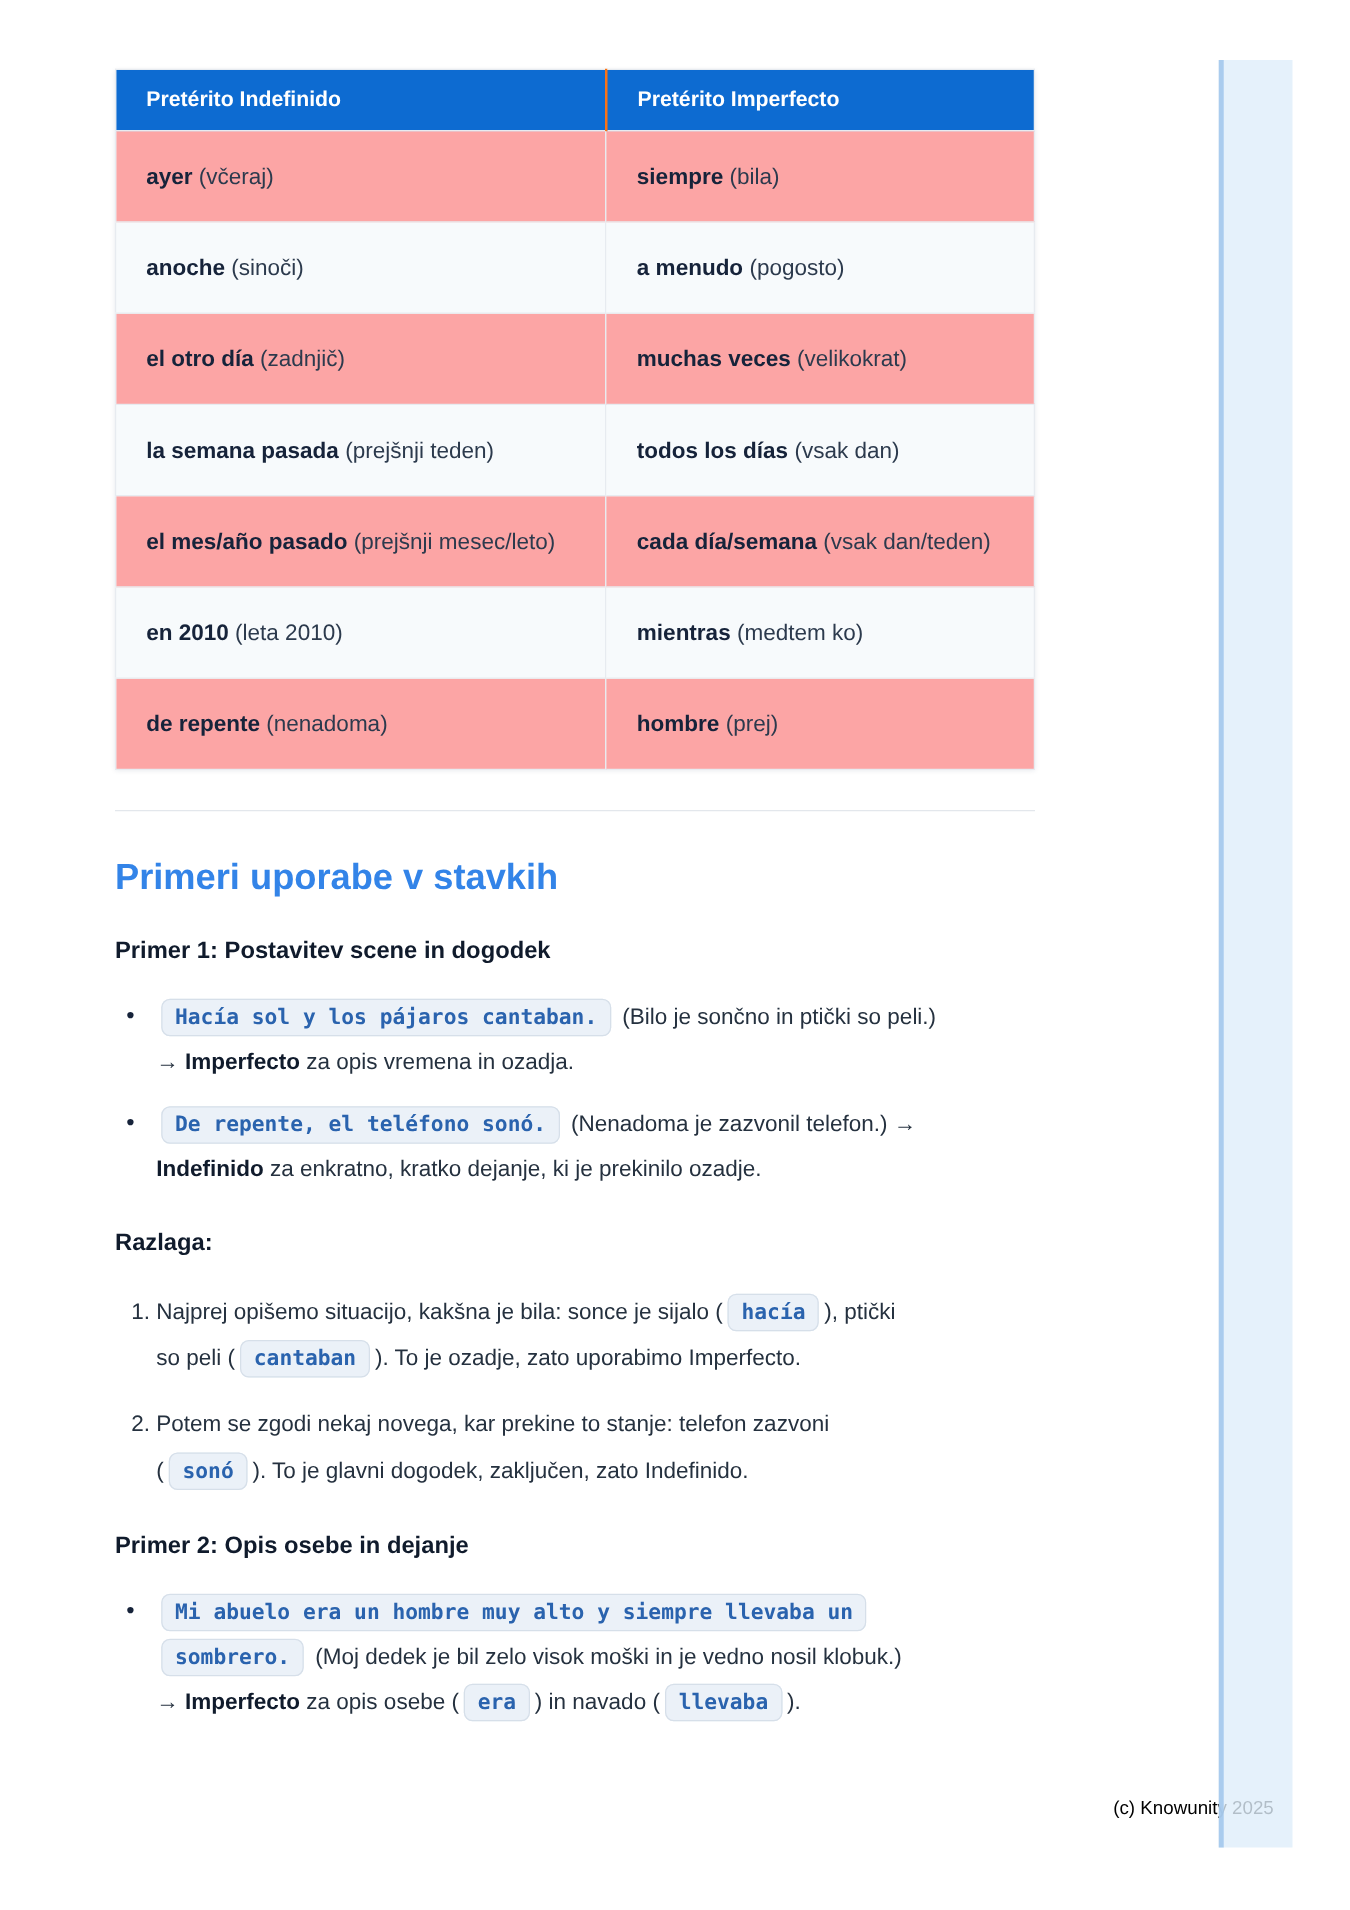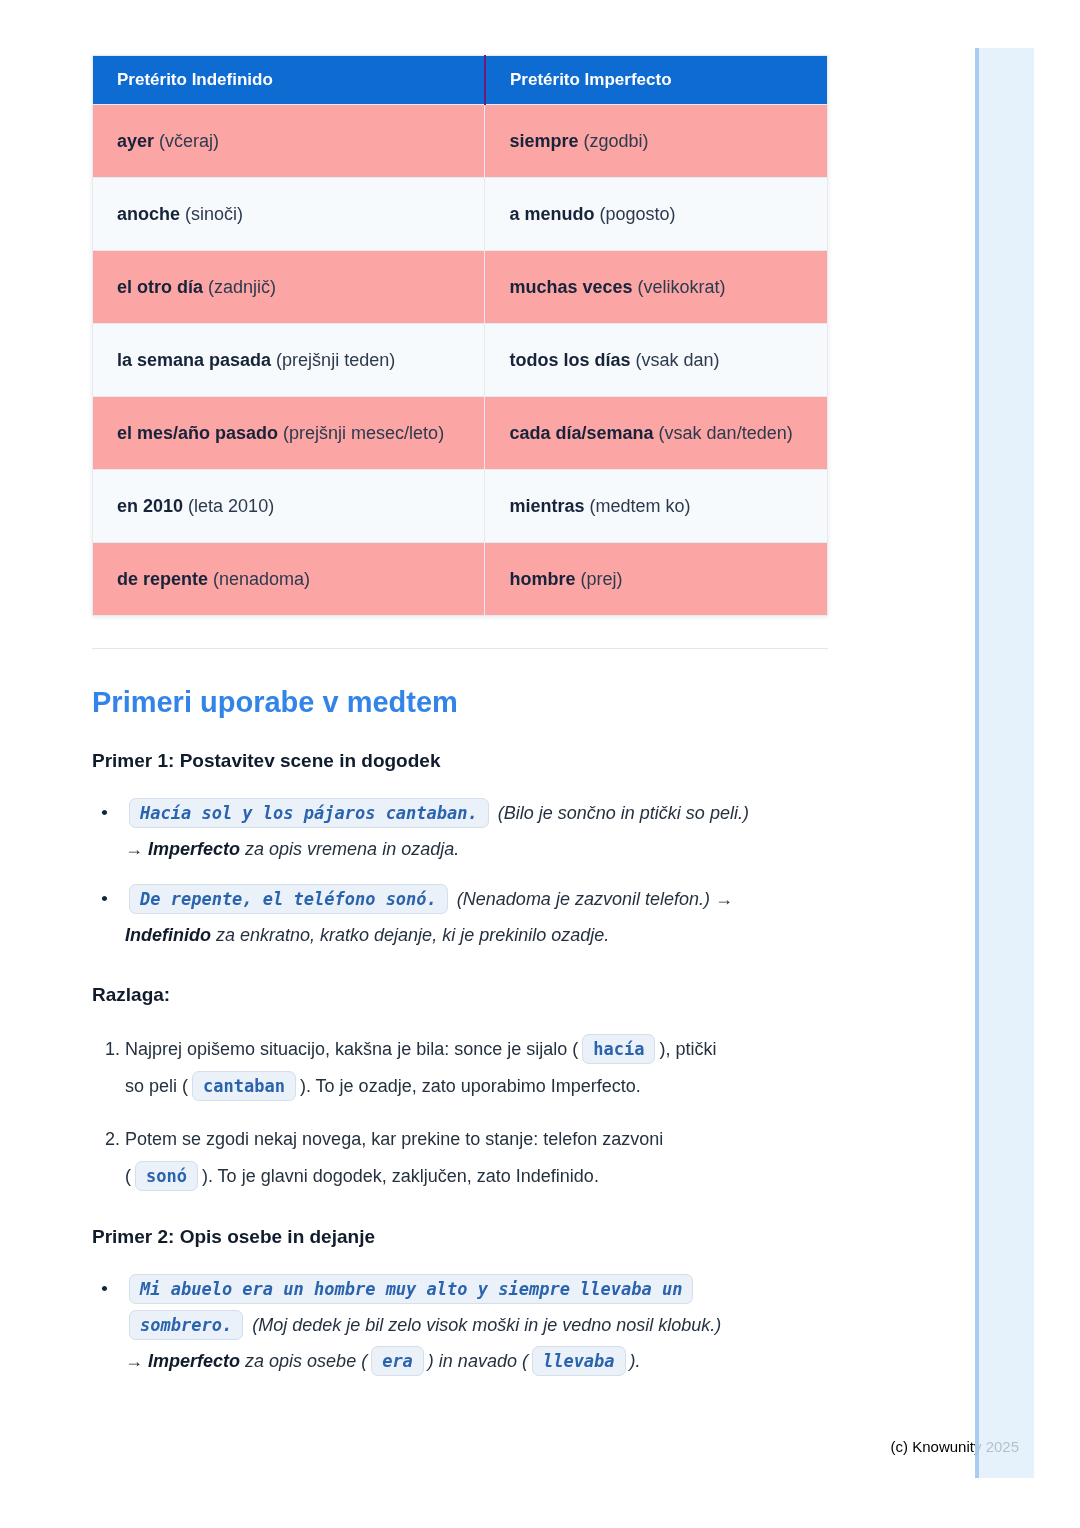--- a/index.html
+++ b/index.html
@@ -30,21 +30,21 @@
   table.grammar th {
     background: #0d6bd1;
     color: #ffffff;
     font-size: 17px;
     font-weight: bold;
     text-align: left;
     padding: 13px 24px;
     line-height: 22px;
     margin-top: 38px;
   }
-  table.grammar th + th { border-left: 2px solid #701a75; }
+  table.grammar th + th { border-left: 2px solid #f97316; }
   table.grammar td {
     font-size: 18px;
     padding: 20px 24px;
     line-height: 32px;
     background: #fca5a5;
     border-top: 1px solid #e7ebf0;
     vertical-align: middle;
   }
   table.grammar td + td { border-left: 1px solid #e7ebf0; }
   table.grammar tr.alt td { background: #f7fafc; }
@@ -77,21 +77,20 @@
     font-weight: bold;
   }
 
   ul.bullets { list-style: none; margin: 22px 0 0 0; padding: 0; }
   ul.bullets > li {
     position: relative;
     padding-left: 33px;
     font-size: 18px;
     line-height: 36px;
     margin-bottom: 14px;
-    font-style: italic;
   }
   ul.bullets > li::before {
     content: "\2022";
     position: absolute;
     left: 9px; top: 0;
     color: #16233a;
     font-size: 19px;
   }
 
   ol.numbered { margin: 24px 0 0 0; padding-left: 33px; }
@@ -153,21 +152,21 @@
       </colgroup>
     <thead>
       <tr>
         <th>Pretérito Indefinido</th>
         <th>Pretérito Imperfecto</th>
       </tr>
     </thead>
     <tbody>
       <tr>
         <td><span class="term">ayer</span> <span class="note">(včeraj)</span></td>
-        <td><span class="term">siempre</span> <span class="note">(zgodbi)</span></td>
+        <td><span class="term">siempre</span> <span class="note">(bila)</span></td>
       </tr>
       <tr class="alt">
         <td><span class="term">anoche</span> <span class="note">(sinoči)</span></td>
         <td><span class="term">a menudo</span> <span class="note">(pogosto)</span></td>
       </tr>
       <tr>
         <td><span class="term">el otro día</span> <span class="note">(zadnjič)</span></td>
         <td><span class="term">muchas veces</span> <span class="note">(velikokrat)</span></td>
       </tr>
       <tr class="alt">
@@ -184,21 +183,21 @@
       </tr>
       <tr>
         <td><span class="term">de repente</span> <span class="note">(nenadoma)</span></td>
         <td><span class="term">hombre</span> <span class="note">(prej)</span></td>
       </tr>
     </tbody>
   </table>
 
   <hr class="divider">
 
-  <h2 class="section-title">Primeri uporabe v medtem</h2>
+  <h2 class="section-title">Primeri uporabe v stavkih</h2>
 
 
   <h4 class="subheading">Primer 1: Postavitev scene in dogodek</h4>
 
   <ul class="bullets">
     <li>
       <code class="chip">Hacía sol y los pájaros cantaban.</code>
       <span>(Bilo je sončno in ptički so peli.)</span>
       <br>
       <span class="arrow">→</span>

